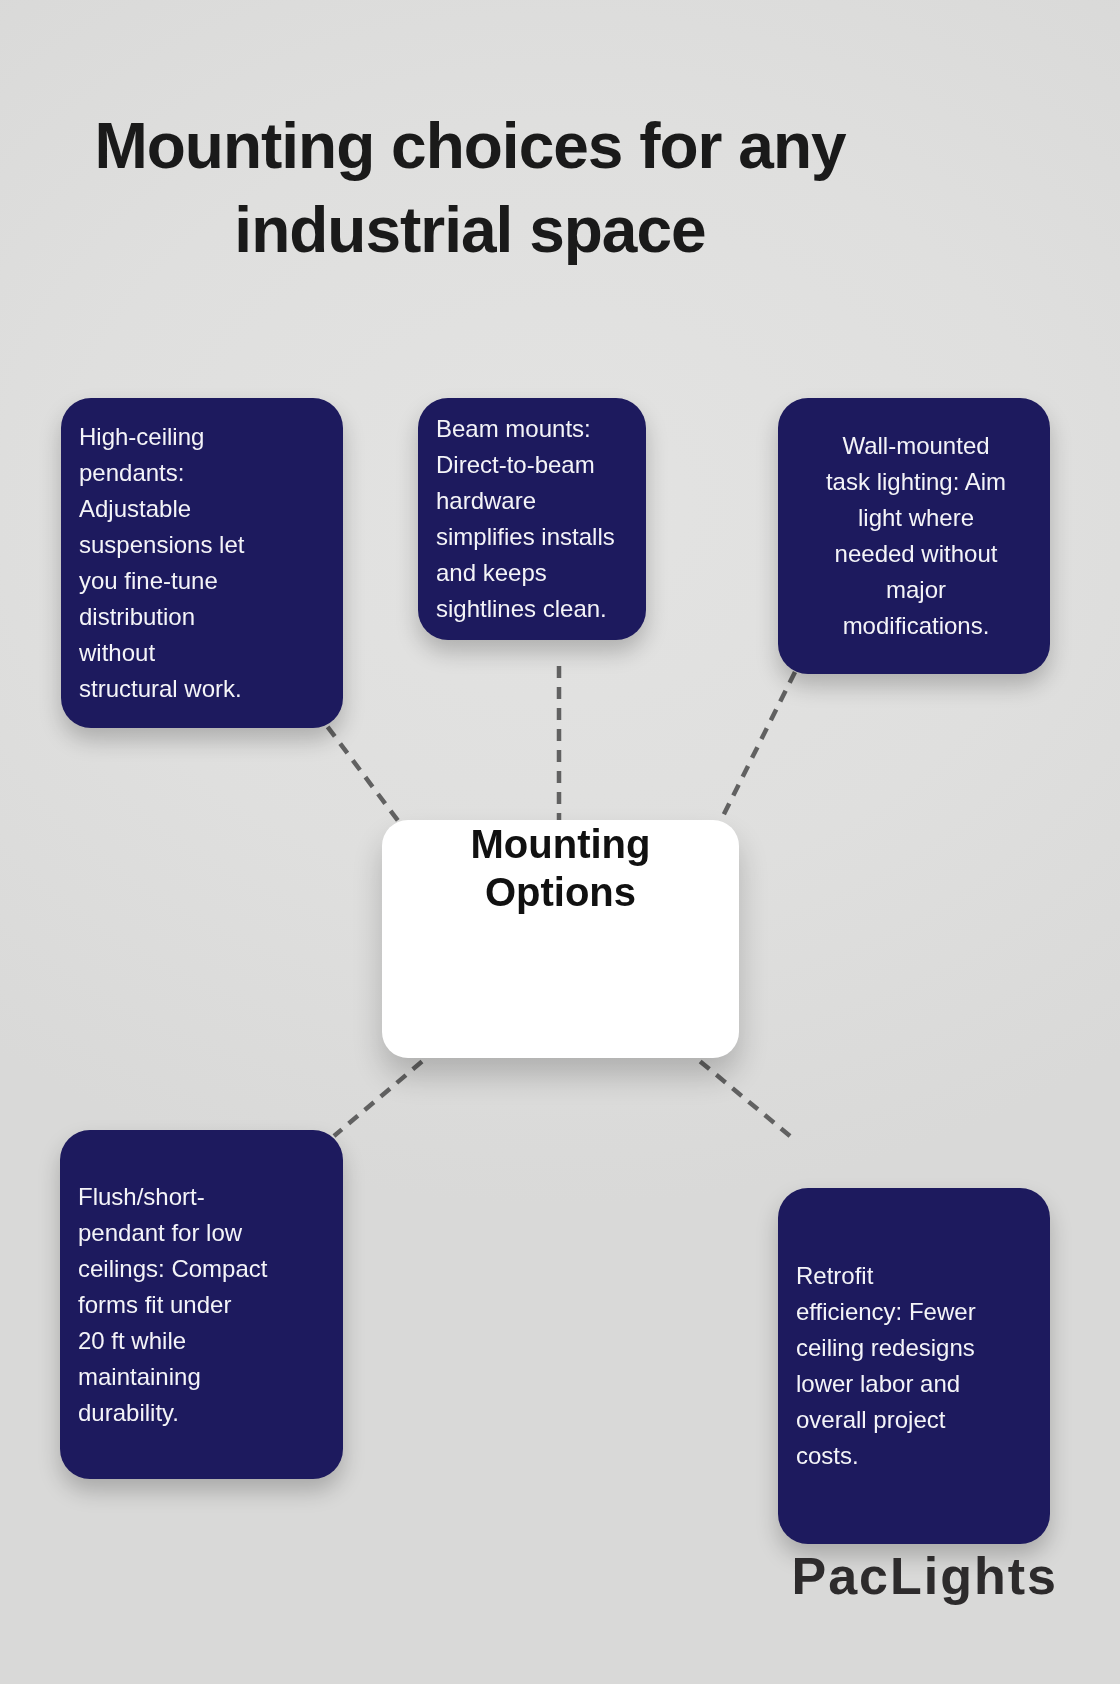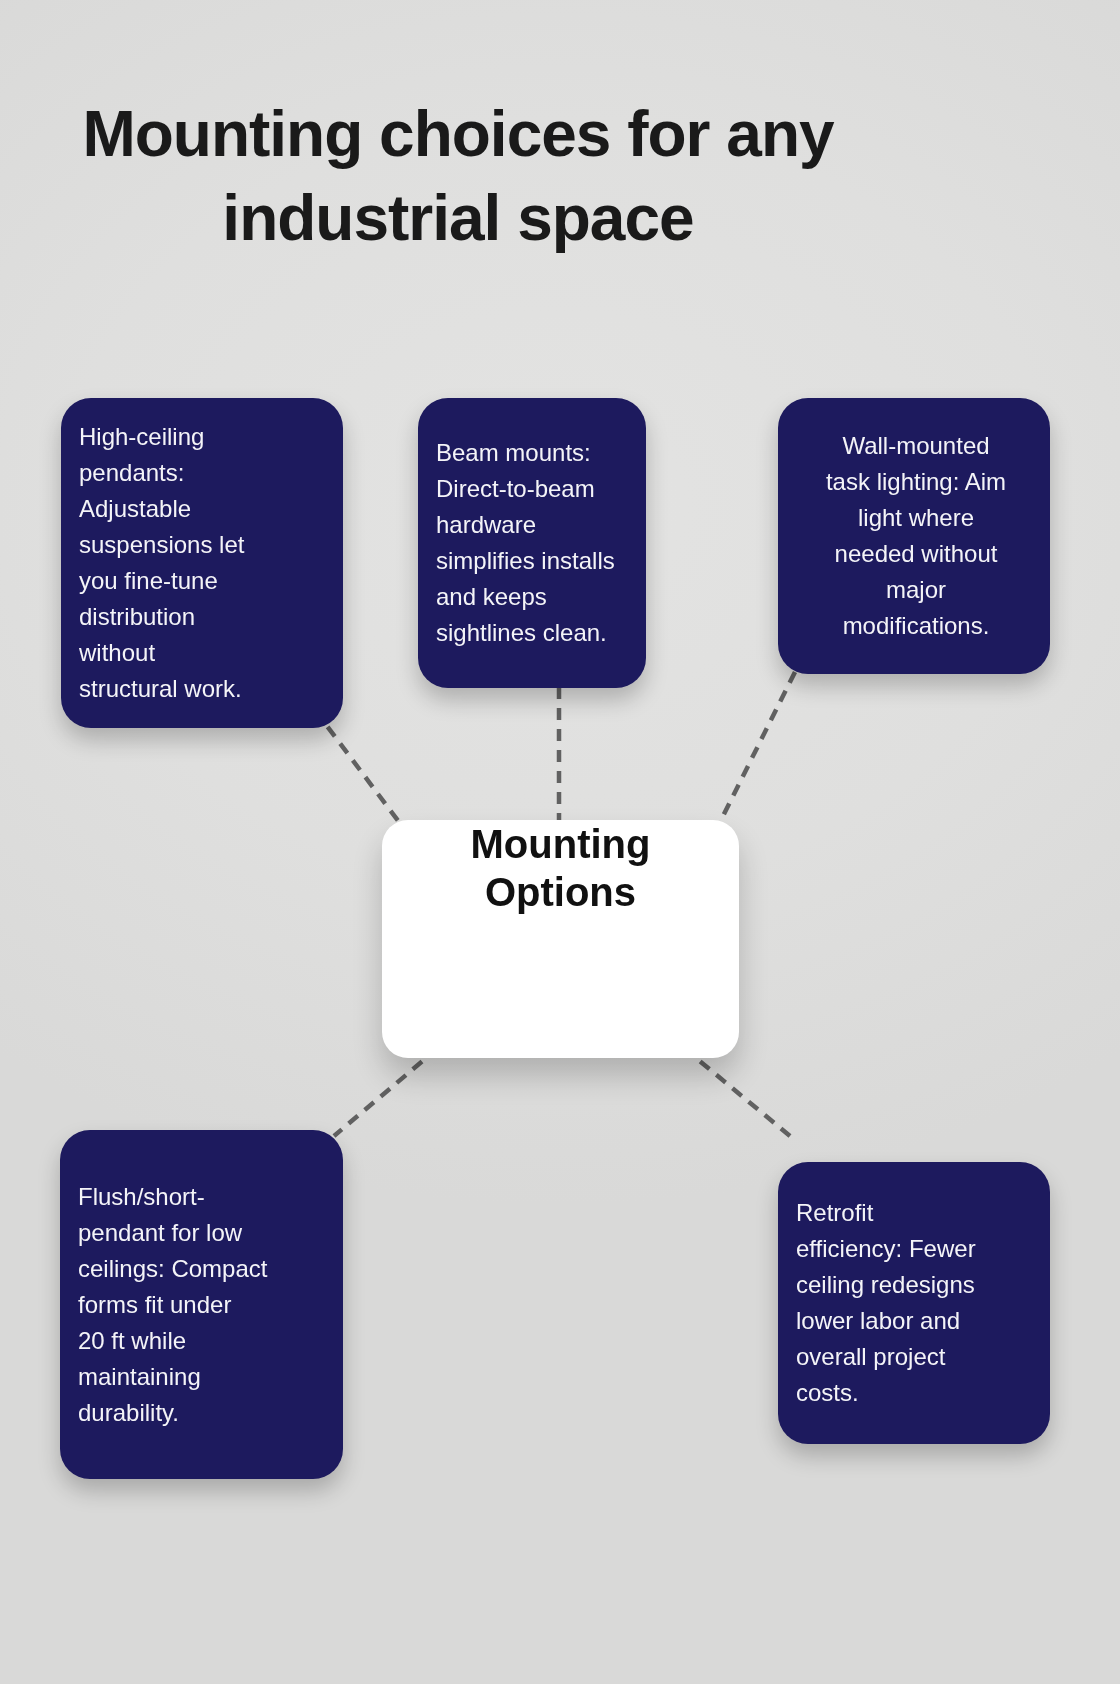--- a/index.html
+++ b/index.html
@@ -14,21 +14,21 @@
     width: 1120px;
     height: 1684px;
     overflow: hidden;
     background: radial-gradient(ellipse 900px 700px at 50% 30%, #e3e3e2 0%, #dfdfde 55%, #d9d9d8 100%);
   }
   .title {
     position: absolute;
     top: 92px;
     left: 0;
     width: 916px;
-    margin: 0;
+    margin: 12px;
     text-align: center;
     font-size: 64px;
     line-height: 84px;
     font-weight: 700;
     color: #1a1a1a;
     white-space: pre-line;
     letter-spacing: -1px;
   }
   .connectors {
     position: absolute;
@@ -54,24 +54,24 @@
     padding-left: 18px;
     padding-right: 14px;
   }
   .node-text {
     color: #f4f4f8;
     font-size: 24px;
     line-height: 36px;
     white-space: pre-line;
   }
   .node-tl { left: 61px;  top: 398px;  width: 282px; height: 330px; }
-  .node-tc { left: 418px; top: 398px;  width: 228px; height: 290px; }
+  .node-tc { left: 418px; top: 398px;  width: 228px; height: 242px; }
   .node-tr { left: 778px; top: 398px;  width: 272px; height: 276px; text-align: center; }
   .node-bl { left: 60px;  top: 1130px; width: 283px; height: 349px; }
-  .node-br { left: 778px; top: 1162px; width: 272px; height: 282px; justify-content: center; }
+  .node-br { left: 778px; top: 1188px; width: 272px; height: 356px; justify-content: center; }
   .center-node {
     position: absolute;
     left: 382px;
     top: 820px;
     width: 357px;
     height: 238px;
     background: #ffffff;
     border-radius: 26px;
     box-shadow: 0 18px 30px rgba(0,0,0,0.20);
     display: flex;
@@ -158,14 +158,15 @@
 lower labor and
 overall project
 costs.</div>
   </div>
 
   <div class="center-node">
     <div class="center-label">Mounting
 Options</div>
   </div>
 
+  <div class="brand-logo">PacLights</div>
 
 </div>
 
 </body></html>

